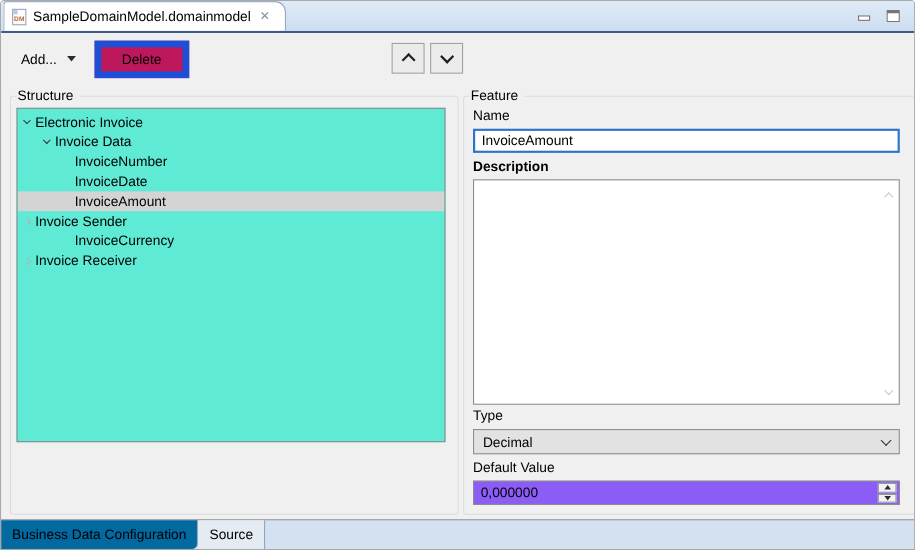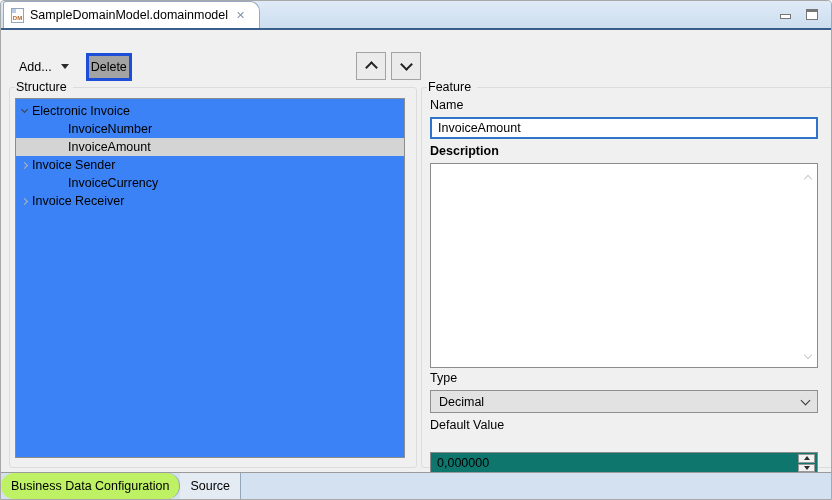--- a/index.html
+++ b/index.html
@@ -31,25 +31,25 @@
     content:""; position:absolute; left:0; top:0; width:4px; height:4px;
     background:#b9cce4;
   }
   .file-icon span { font-size:6px; line-height:7px; color:#b06a2c; font-weight:bold; }
   .tab-close { color:#8296ac; font-size:11px; line-height:11px; padding:1px 2px; cursor:pointer; }
   .win-controls { position:absolute; right:13px; top:8px; display:flex; gap:15px; align-items:center; }
   .min-icon { width:11px; height:5px; border:1px solid #767676; background:#fff; margin-top:4px; }
   .max-icon { width:12px; height:11px; border:1px solid #767676; border-top:3px solid #767676; background:#fff; }
 
   
-  .toolbar { height:47px; display:flex; align-items:center; padding-left:18px; position:relative; background:#f0f0f0;margin-top:13px; }
+  .toolbar { height:47px; display:flex; align-items:center; padding-left:18px; position:relative; background:#f0f0f0; }
   .add-btn { display:flex; align-items:center; gap:9px; margin-right:17px; cursor:default; }
   .tri-down-sm { width:0; height:0; border-left:4px solid transparent; border-right:4px solid transparent; border-top:5px solid #2b2b2b; }
   .push-btn {
-    background:#a3a3a3; border:3px solid #1d4ed8; padding:4px 2px;
+    background:#be185d; border:6px solid #1d4ed8; padding:4px 19px;
     font-family:"Liberation Sans",sans-serif; font-size:12.5px; color:#000;
   }
   .nav-arrows { position:absolute; left:355px; top:9px; display:flex; gap:5px; }
   .nav-btn { width:30px; height:28px; background:#ebebeb; border:1px solid #a3a3a3; display:flex; align-items:center; justify-content:center; padding:0; }
 
   
   .chev { display:inline-block; width:6px; height:6px; border-left:1.7px solid; border-bottom:1.7px solid; color:#3f3f3f; }
   .chev-down  { transform:rotate(-45deg); margin-top:-3px; }
   .chev-up    { transform:rotate(135deg); margin-top:3px; }
   .chev-right { transform:rotate(-135deg); }
@@ -58,22 +58,22 @@
   .chev.scroll { color:#c9c9c9; }
 
   
   .group { position:absolute; border:1px solid #dcdcdc; border-radius:3px; }
   .group-label { position:absolute; top:-8px; left:5px; background:#f0f0f0; padding:0 6px 0 1px; line-height:15px; }
   #structure-group { left:8px; top:86px; width:408px; height:381px; }
   #feature-group   { left:420px; top:86px; width:452px; height:381px; }
 
   
   .tree-box {
-    position:absolute; left:5px; top:10px; width:390px; height:360px;
-    background:#3b82f6; border:1px solid #8c8c8c; overflow:hidden; padding-top:3px;
+    position:absolute; left:5px; top:10px; width:390px; height:304px;
+    background:#5eead4; border:1px solid #8c8c8c; overflow:hidden; padding-top:3px;
   }
   .tree-row { height:18px; display:flex; align-items:center; white-space:nowrap; }
   .tree-row.selected { background:#d4d4d4; }
   .expander { width:16px; height:18px; flex:none; display:flex; align-items:center; justify-content:center; }
   .expander .chev { width:5px; height:5px; border-width:1.6px; }
 
   
   .field-label { position:absolute; left:8px; }
   .name-input {
     position:absolute; left:8px; top:29px; width:388px; height:22px;
@@ -86,39 +86,39 @@
     font-family:"Liberation Sans",sans-serif; font-size:12.5px; padding:3px 20px 3px 5px;
   }
   .scroll-up   { position:absolute; top:9px; right:6px; }
   .scroll-down { position:absolute; bottom:9px; right:6px; }
   .combo {
     position:absolute; left:8px; top:302px; width:388px; height:23px;
     background:#e2e2e2; border:1px solid #8f8f8f;
     display:flex; align-items:center; padding:0 8px; cursor:default;
   }
   .combo .chev { margin-left:auto; width:7px; height:7px; border-width:1.8px; color:#333; margin-top:-3px; }
-  .spinner { position:absolute; left:8px; top:349px; width:388px; height:22px; background:#0f766e; border:1px solid #8c8c8c;margin-top:15px; }
+  .spinner { position:absolute; left:8px; top:349px; width:388px; height:22px; background:#8b5cf6; border:1px solid #8c8c8c; }
   .spinner input {
     position:absolute; left:0; top:0; width:calc(100% - 24px); height:100%;
     border:none; outline:none; padding:0 6px; background:transparent;
     font-family:"Liberation Sans",sans-serif; font-size:12.5px;
   }
   .spin-buttons { position:absolute; right:2px; top:1px; bottom:1px; width:17px; display:flex; flex-direction:column; gap:1px; }
   .spin-btn { flex:1; border:1px solid #989898; background:#f2f2f2; display:flex; align-items:center; justify-content:center; padding:0; }
   .tri-up  { width:0; height:0; border-left:3px solid transparent; border-right:3px solid transparent; border-bottom:4px solid #2b2b2b; }
   .tri-dn  { width:0; height:0; border-left:3px solid transparent; border-right:3px solid transparent; border-top:4px solid #2b2b2b; }
 
   
   .bottom-tabs {
     position:absolute; left:0; right:0; bottom:0; height:27px;
     background:#d3e1f0; border-top:1px solid #9a9a9a;
     display:flex; align-items:stretch;
   }
   .btab { display:flex; align-items:center; padding:0 10px; border-right:1px solid #93a5b8; cursor:default; }
-  .btab.active { background:#bef264; border-bottom-right-radius:5px;border-radius:13px; }
+  .btab.active { background:#0369a1; border-bottom-right-radius:5px; }
   .btab.inactive { background:#e4ebf3;justify-content:center; }
 </style>
 </head>
 <body>
 
 <div class="window">
 
   <div class="tabbar">
     <div class="etab">
       <span class="file-icon">
@@ -152,22 +152,32 @@
   <div class="group" id="structure-group">
     <span class="group-label">Structure</span>
     <div class="tree-box">
         <div class="tree-row">
           <span class="expander" style="margin-left: 0px;">
             <i class="chev chev-down"></i>
           </span>
           <span>Electronic Invoice</span>
         </div>
         <div class="tree-row">
+          <span class="expander" style="margin-left: 18px;">
+            <i class="chev chev-down"></i>
+          </span>
+          <span>Invoice Data</span>
+        </div>
+        <div class="tree-row">
           <span class="expander" style="margin-left: 36px;"></span>
           <span>InvoiceNumber</span>
+        </div>
+        <div class="tree-row">
+          <span class="expander" style="margin-left: 36px;"></span>
+          <span>InvoiceDate</span>
         </div>
         <div class="tree-row selected">
           <span class="expander" style="margin-left: 36px;"></span>
           <span>InvoiceAmount</span>
         </div>
         <div class="tree-row">
           <span class="expander" style="margin-left: 0px;">
             <i class="chev chev-right light"></i>
           </span>
           <span>Invoice Sender</span>

